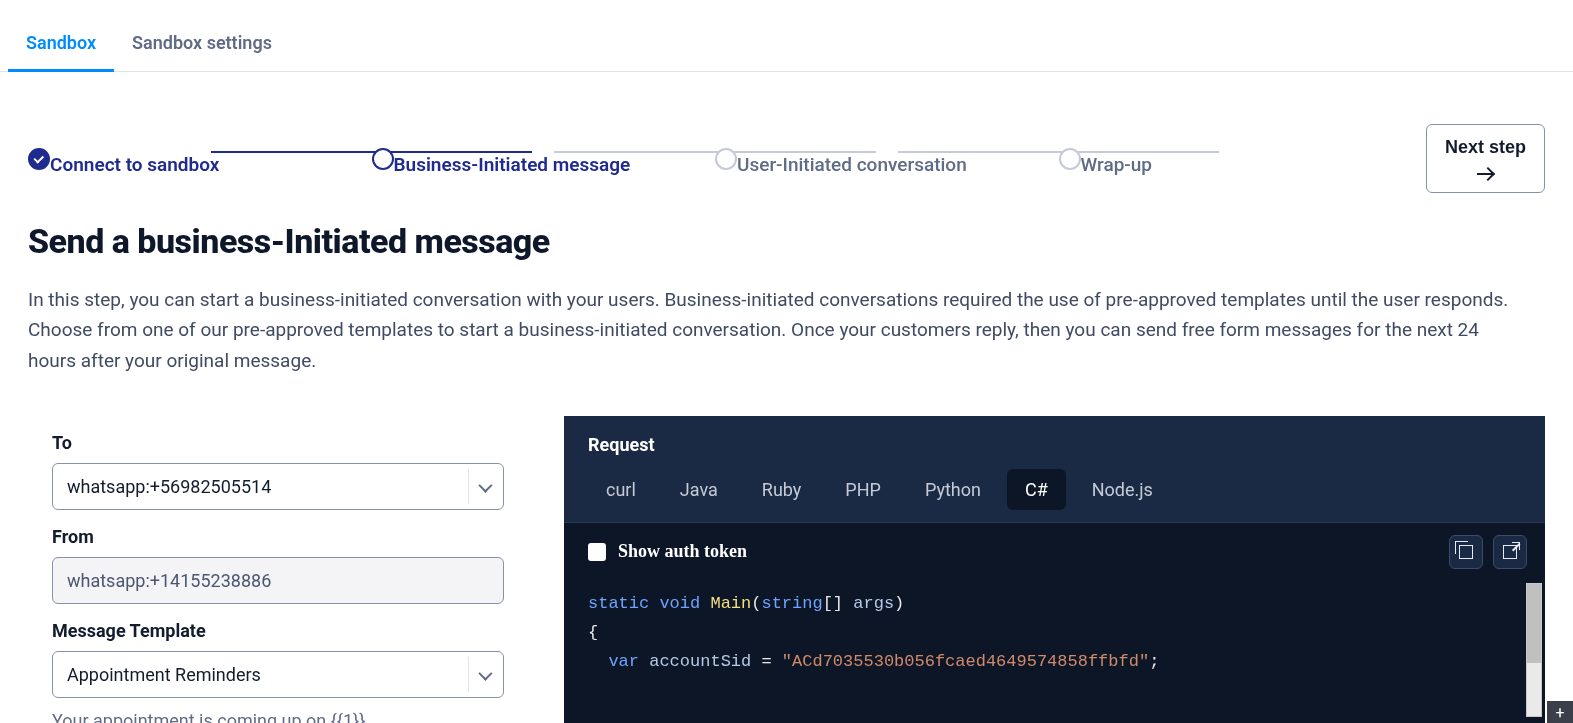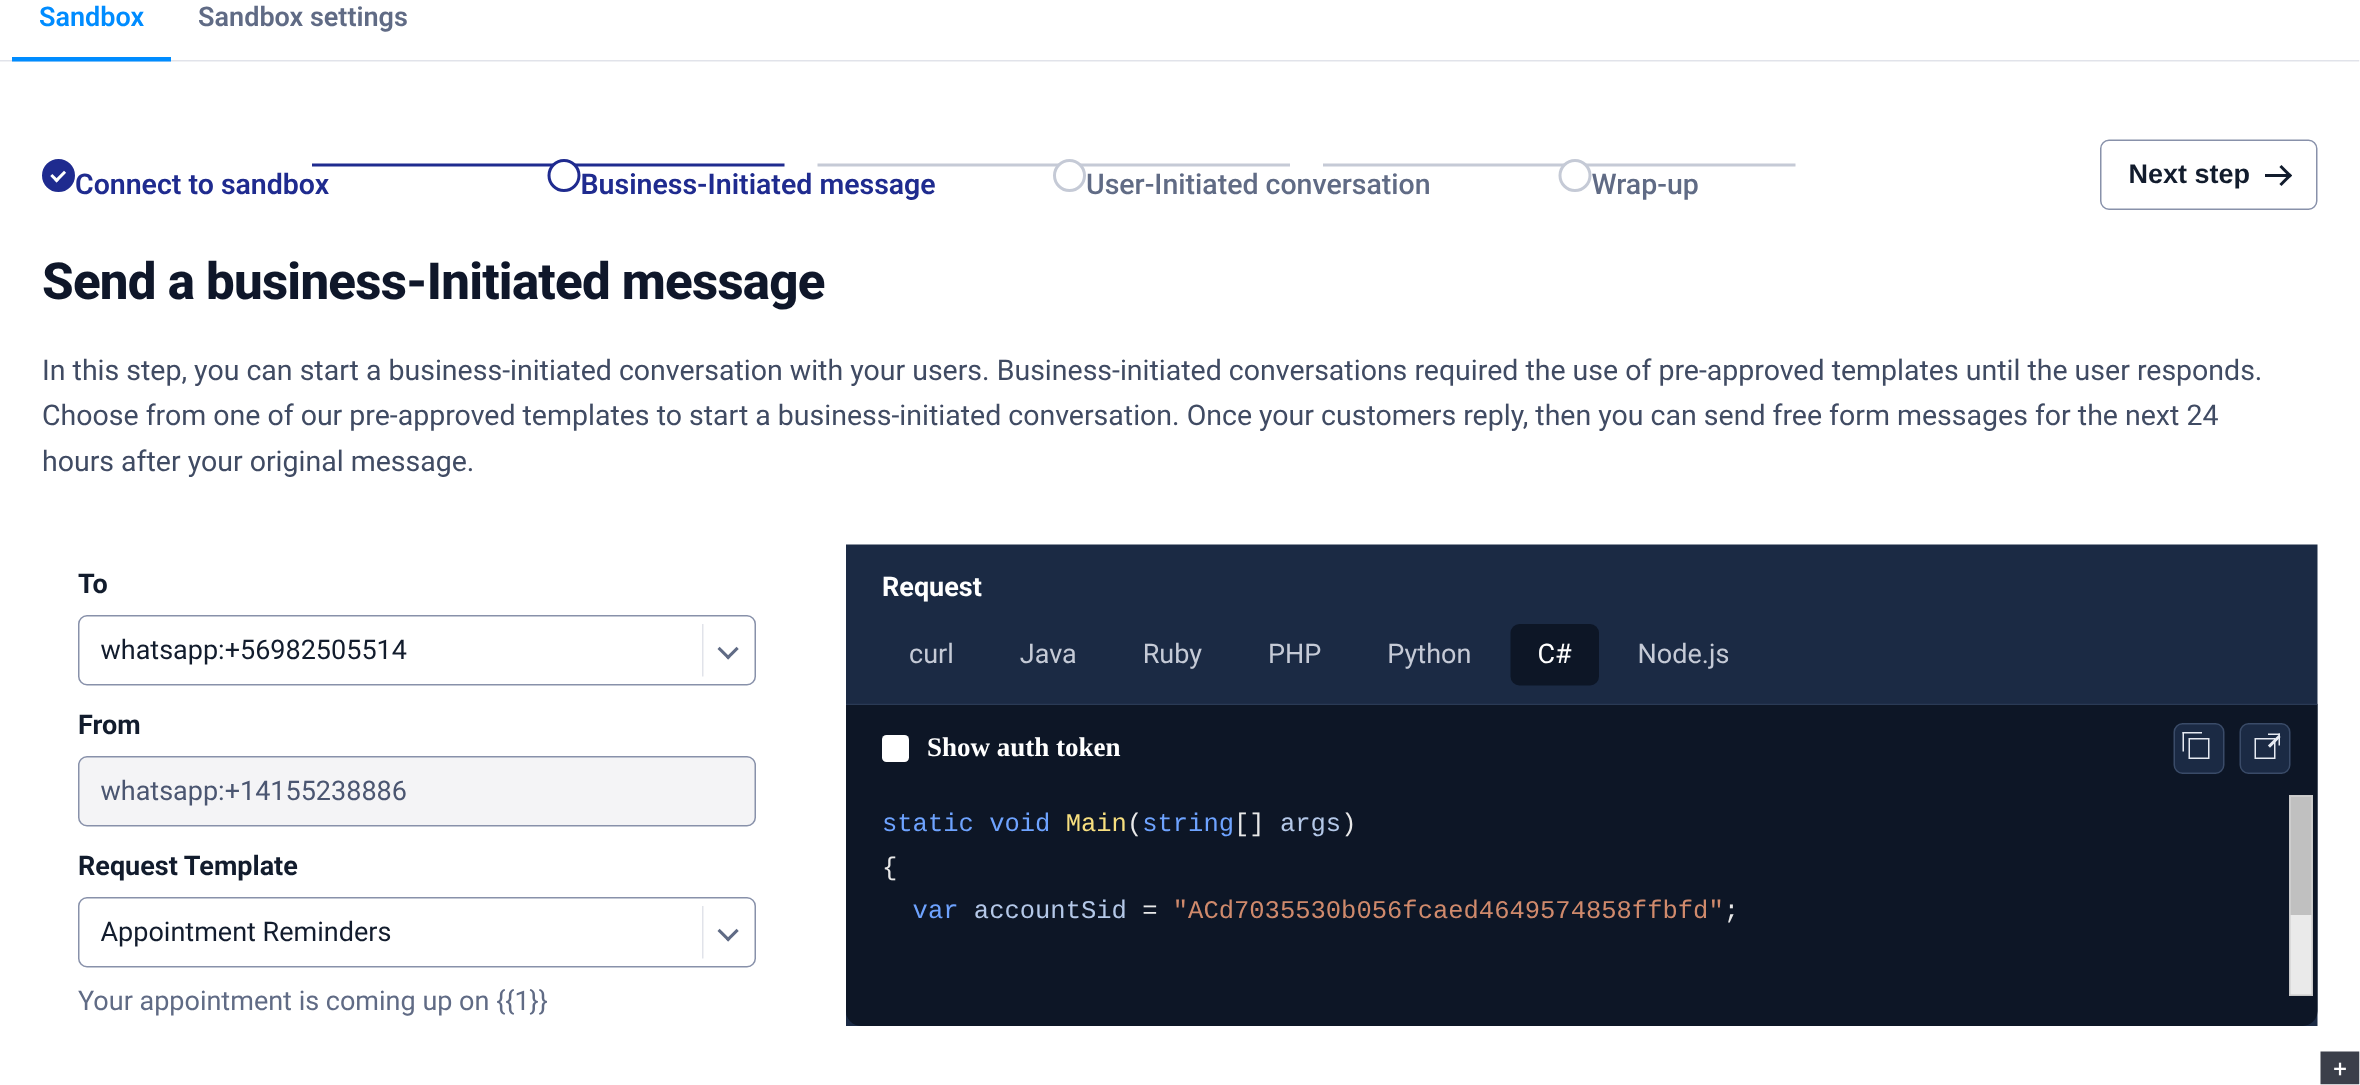--- a/index.html
+++ b/index.html
@@ -11,21 +11,21 @@
     height: 723px;
     overflow: hidden;
     position: relative;
   }
 
   
   .tabs {
     display: flex;
     border-bottom: 1px solid #e1e3ea;
     padding-left: 8px;
-    height: 41px;
+    height: 72px;
     align-items: flex-end;
   }
   .tab {
     padding: 18px 18px 16px 18px;
     font-size: 18px;
     font-weight: 600;
     color: #606b85;
     cursor: pointer;
     border-bottom: 3px solid transparent;
     margin-bottom: -1px;
@@ -115,20 +115,21 @@
     background: #fff;
     border-radius: 6px;
     padding: 12px 18px;
     font-size: 18px;
     font-weight: 600;
     cursor: pointer;
     display: inline-flex;
     align-items: center;
     gap: 10px;
     color: #121c2d;
+    flex-direction: column;
   }
   .arrow-icon {
     width: 16px; height: 12px; position: relative;
   }
   .arrow-icon::before {
     content:""; position:absolute; top:5px; left:0; right:0; height:2px; background:#121c2d;
   }
   .arrow-icon::after {
     content:""; position:absolute; right:0; top:1px; width:8px; height:8px; border-top:2px solid #121c2d; border-right:2px solid #121c2d; transform:rotate(45deg);
   }
@@ -323,21 +324,21 @@
       <div class="select-wrap">
         <button class="select">whatsapp:+56982505514</button>
         <span class="chevron"></span>
       </div>
 
       <label class="field-label">From</label>
       <div class="select-wrap">
         <div class="select readonly">whatsapp:+14155238886</div>
       </div>
 
-      <label class="field-label">Request Template</label>
+      <label class="field-label">Message Template</label>
       <div class="select-wrap">
         <button class="select">Appointment Reminders</button>
         <span class="chevron"></span>
       </div>
       <div class="hint">Your appointment is coming up on {{1}}</div>
     </div>
 
     <div class="code-panel">
       <div class="code-header">
         <div class="code-title">Request</div>

